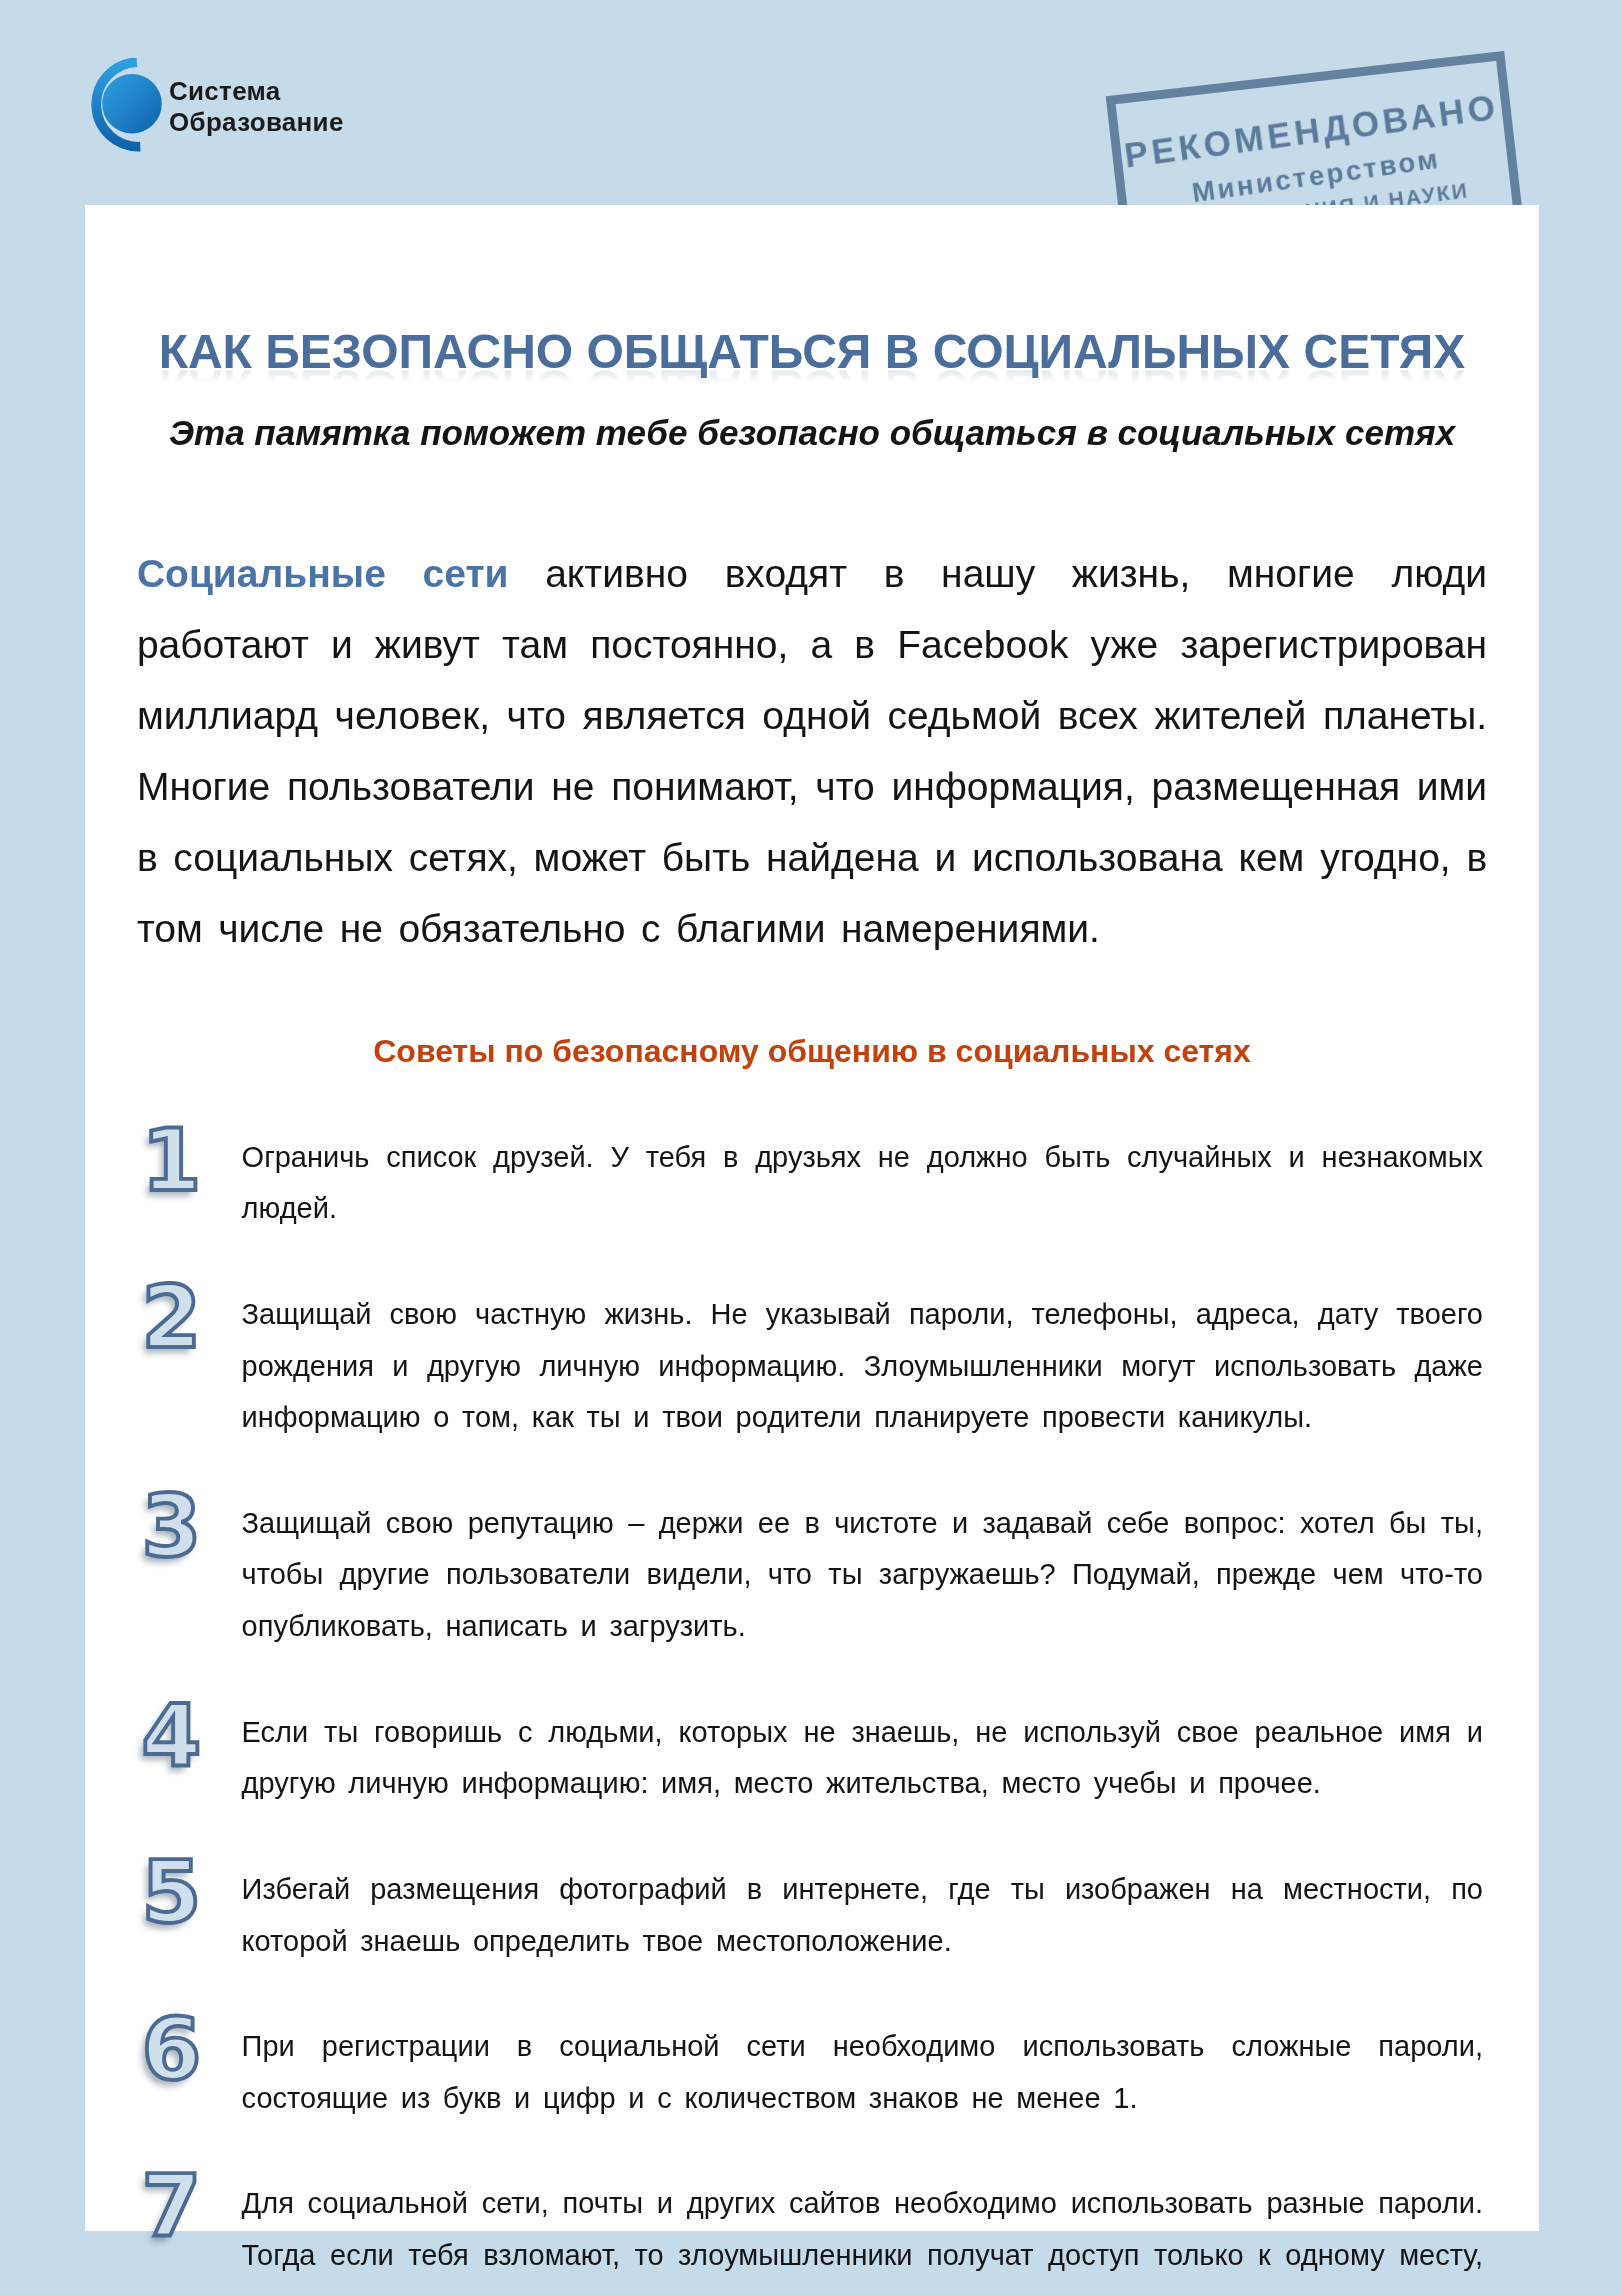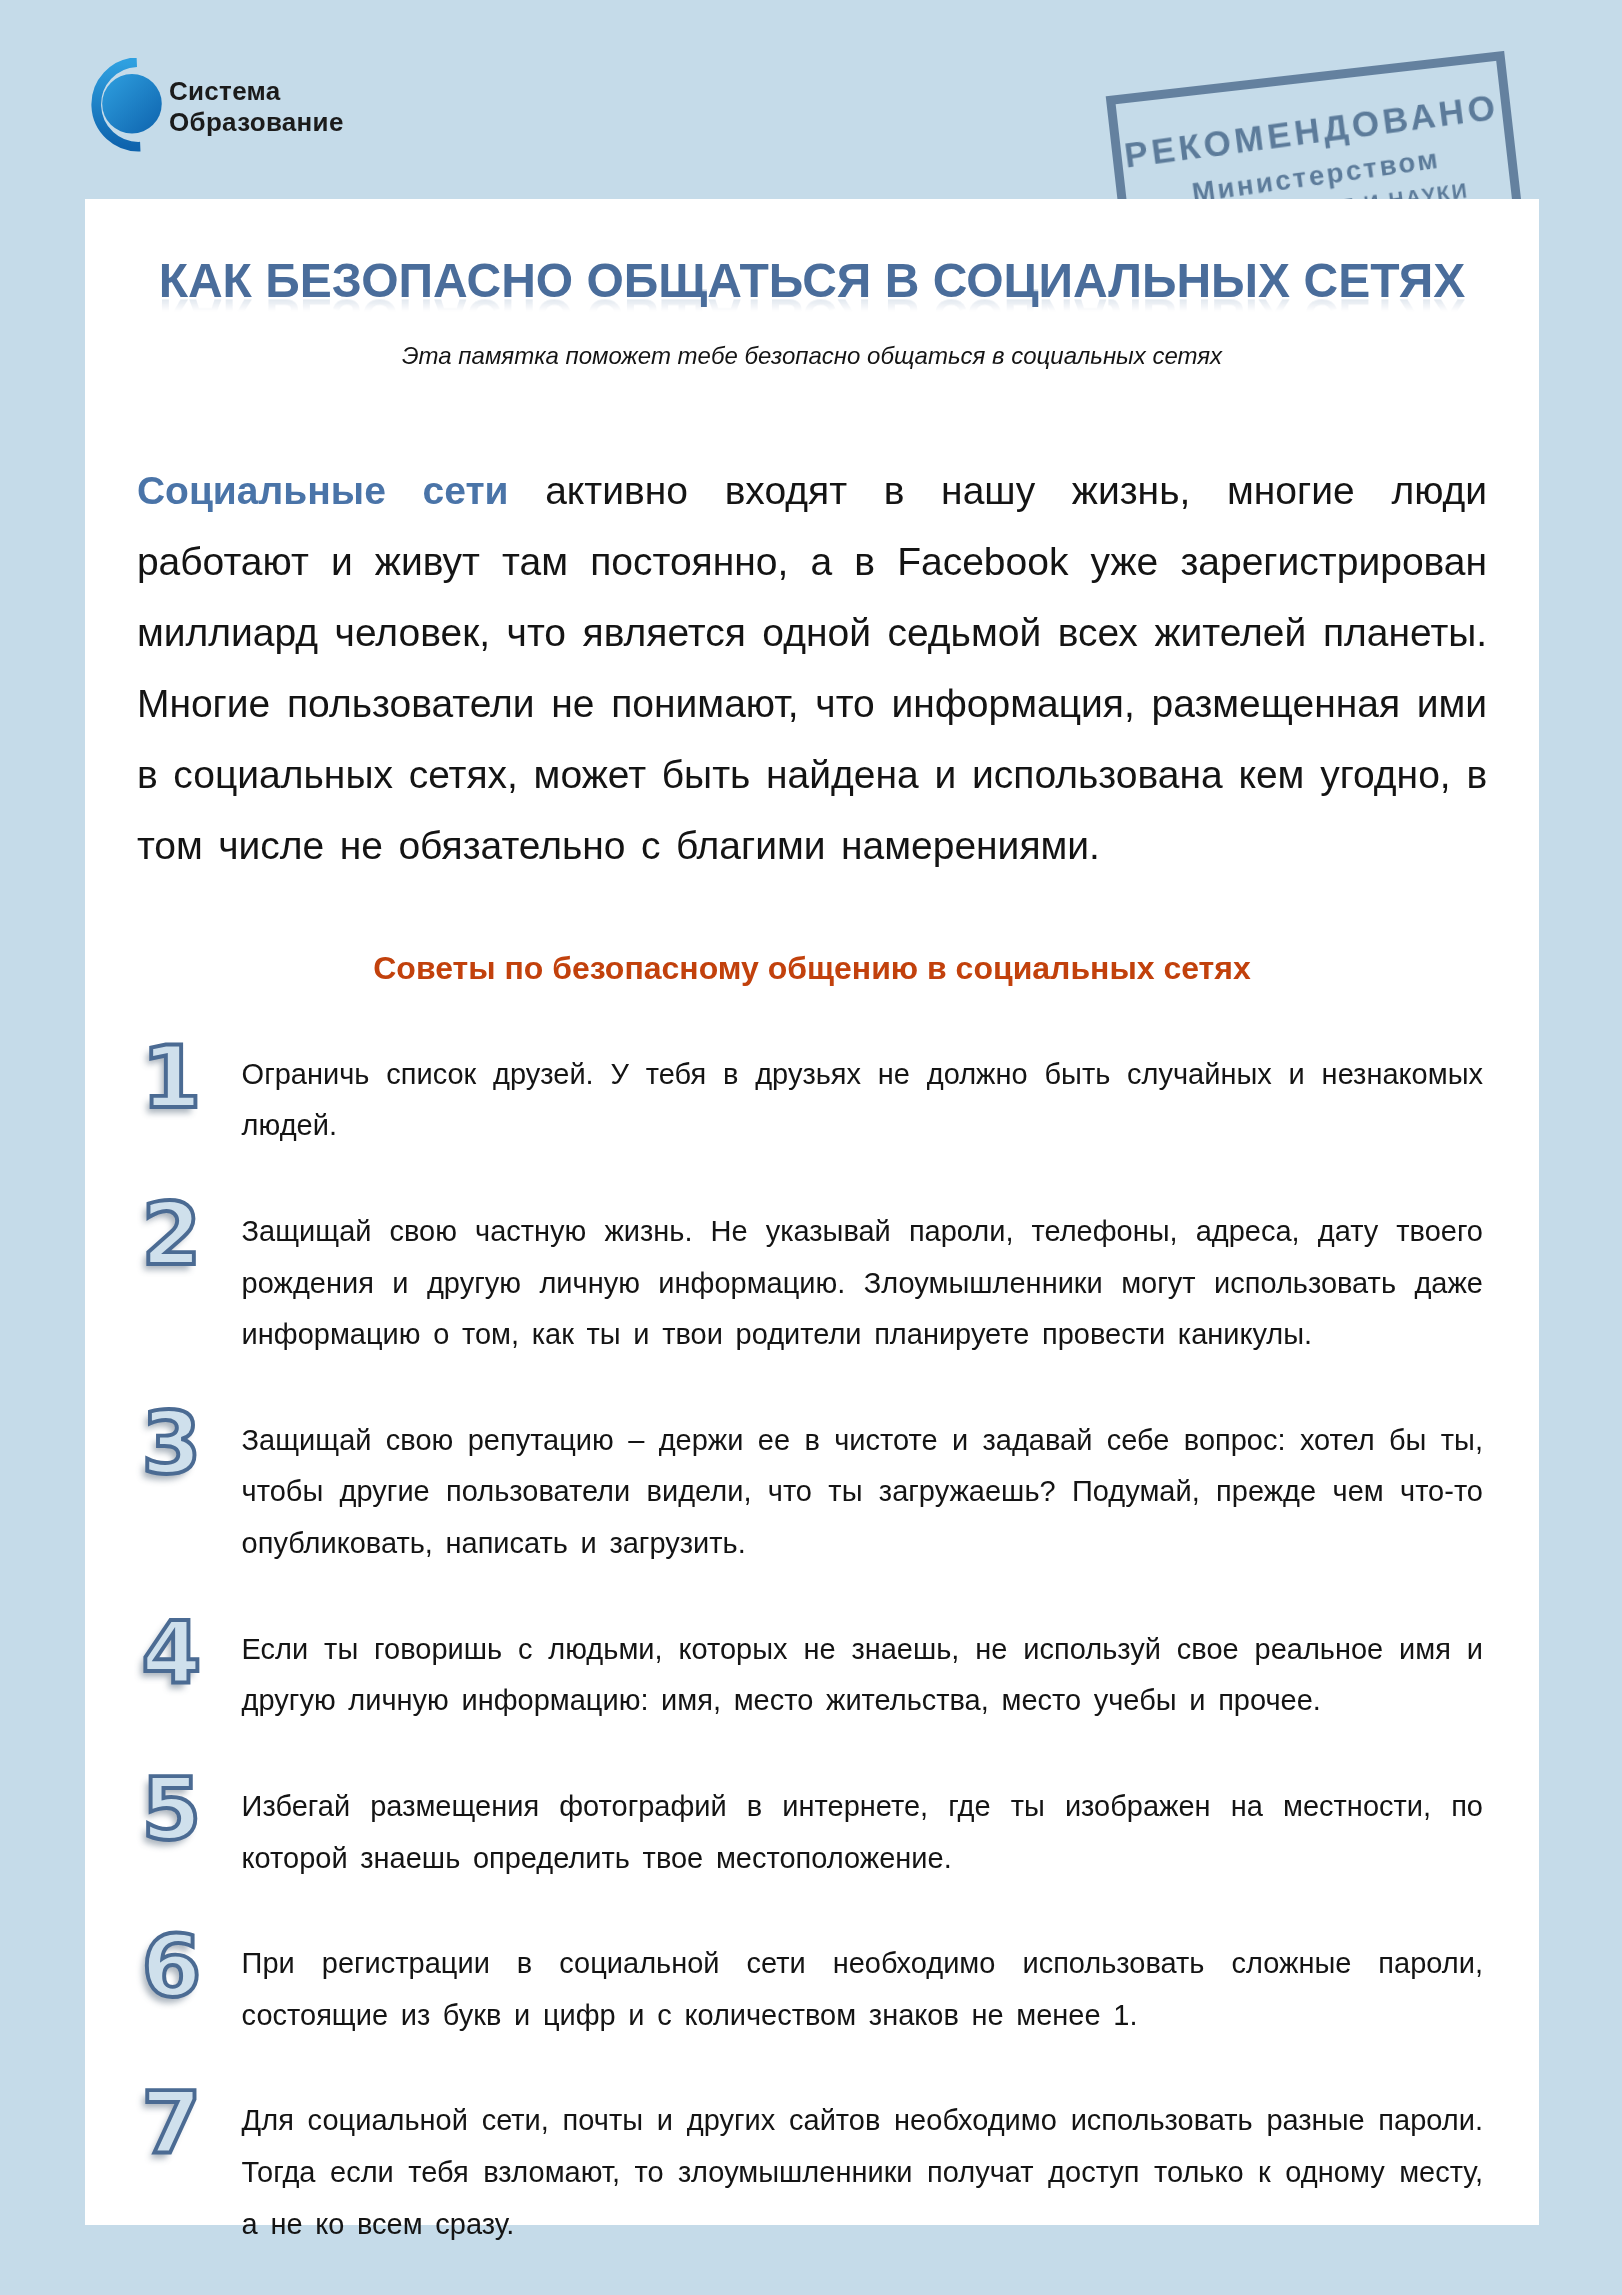--- a/index.html
+++ b/index.html
@@ -31,38 +31,38 @@
     color:rgba(86,118,150,0.95);
     text-align:center;
     filter:blur(0.3px);
   }
   .stamp-line1 { font-weight:bold; font-size:35px; letter-spacing:3.9px; transform:rotate(-1deg); }
   .stamp-line2 { font-weight:bold; font-size:27.5px; letter-spacing:2.6px; margin-top:9.2px; transform:rotate(-1.5deg); }
   .stamp-line3 { font-weight:bold; font-size:21px; letter-spacing:2px; margin-top:6.5px; transform:rotate(-1deg); }
 
   
   .card {
-    position:absolute; left:85px; top:199px;
+    position:absolute; left:85px; top:205px;
     width:1454px; height:2026px;
     background:#ffffff;
     box-sizing:border-box;
-    padding:54px 48px 0 48px;
+    padding:119px 48px 0 48px;
   }
 
   h1.page-title {
     margin:0; text-align:center;
     font-size:48px; font-weight:800; letter-spacing:0px;
     color:#4a6d9b;
     -webkit-box-reflect: below -19.6px linear-gradient(transparent 58%, rgba(74,109,155,0.30));
   }
 
   .subtitle {
     margin:34px 0 2px 0; text-align:center;
-    font-style:italic; font-weight:400;
-    font-size:24px; color:#141414;
+    font-style:italic; font-weight:700;
+    font-size:35px; color:#141414;
   }
 
   .intro {
     margin:86px 3.9px 0 3.9px;
     font-size:39px; line-height:1.82;
     text-align:justify; word-spacing:4.6px;
     color:#141414;
   }
   .intro .lead { color:#4a74a8; font-weight:bold; }
 

